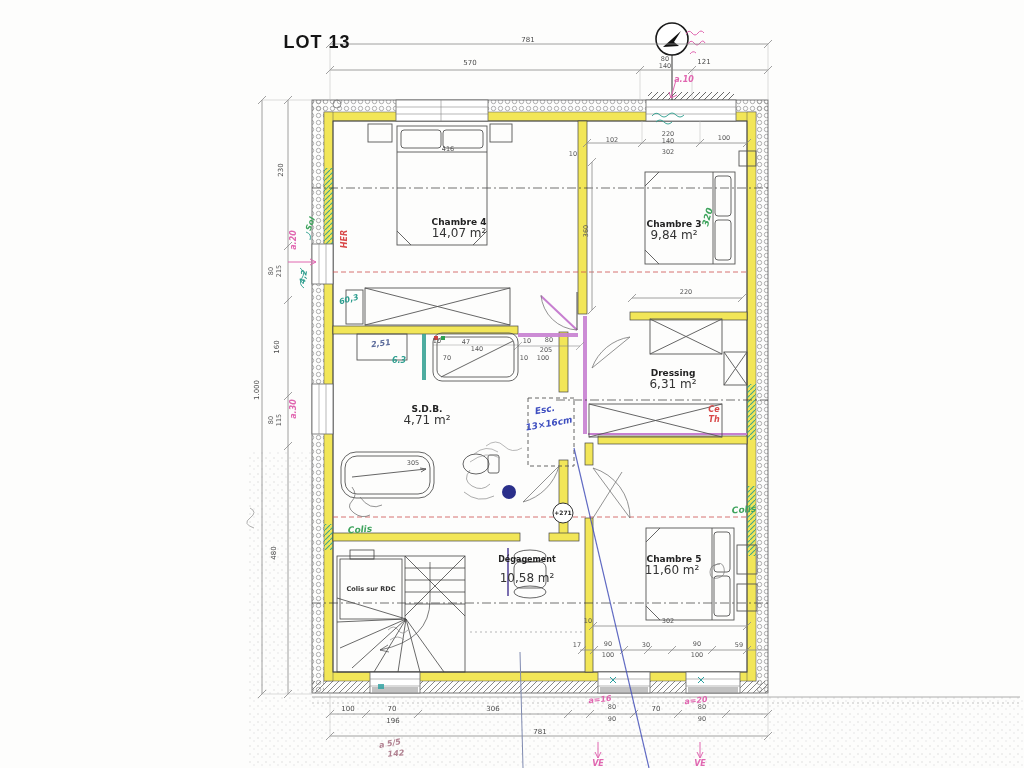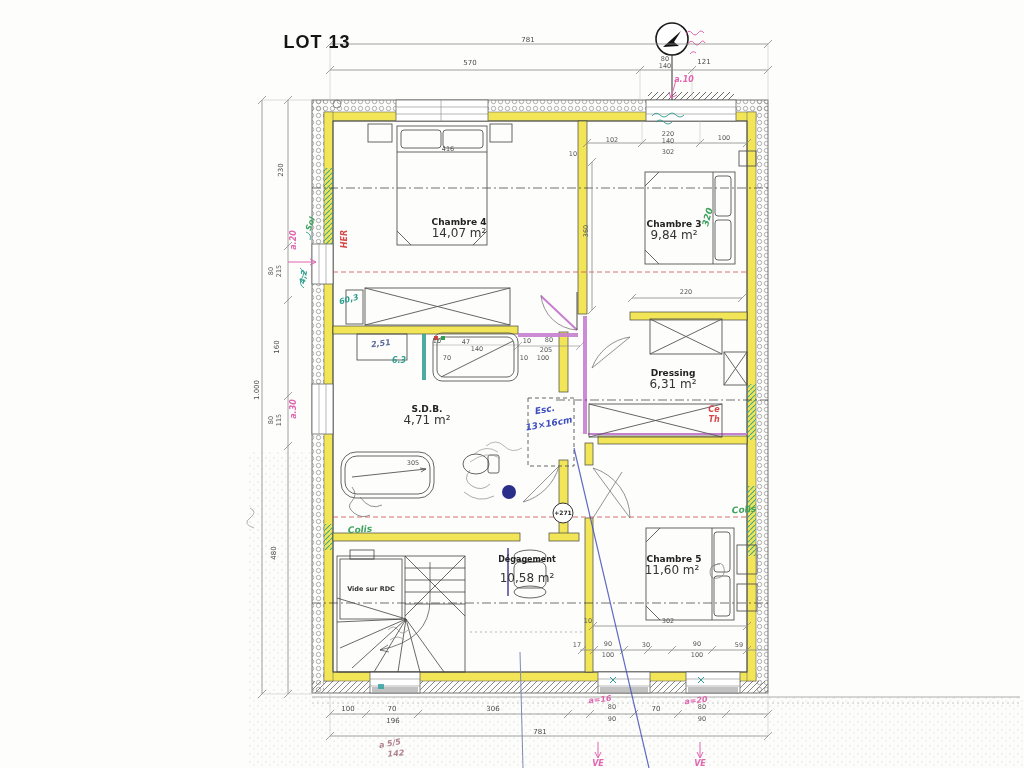--- a/index.html
+++ b/index.html
@@ -260,21 +260,21 @@
 <span class="t room" style="left:674px;top:224px">Chambre 3</span>
 <span class="t area" style="left:674px;top:235px">9,84 m²</span>
 <span class="t room" style="left:673px;top:373px">Dressing</span>
 <span class="t area" style="left:673px;top:384px">6,31 m²</span>
 <span class="t room" style="left:427px;top:409px">S.D.B.</span>
 <span class="t area" style="left:427px;top:420px">4,71 m²</span>
 <span class="t room" style="left:674px;top:559px">Chambre 5</span>
 <span class="t area" style="left:672px;top:570px">11,60 m²</span>
 <span class="t room" style="left:527px;top:560px;font-size:8px">Dégagement</span>
 <span class="t area" style="left:527px;top:578px">10,58 m²</span>
-<span class="t small" style="left:371px;top:589px;font-size:6.5px">Vide sur RDC</span>
+<span class="t small" style="left:371px;top:589px;font-size:6.5px">Colis sur RDC</span>
 
 <span class="t dim" style="left:528px;top:40px">781</span>
 <span class="t dim" style="left:470px;top:63px">570</span>
 <span class="t dim2" style="left:665px;top:59px">80</span>
 <span class="t dim2" style="left:665px;top:66px">140</span>
 <span class="t dim" style="left:704px;top:62px">121</span>
 
 <span class="t dim" style="left:257px;top:390px;transform:translate(-50%,-50%) rotate(-90deg)">1.000</span>
 <span class="t dim" style="left:281px;top:170px;transform:translate(-50%,-50%) rotate(-90deg)">230</span>
 <span class="t dim2" style="left:271px;top:271px;transform:translate(-50%,-50%) rotate(-90deg)">80</span>

